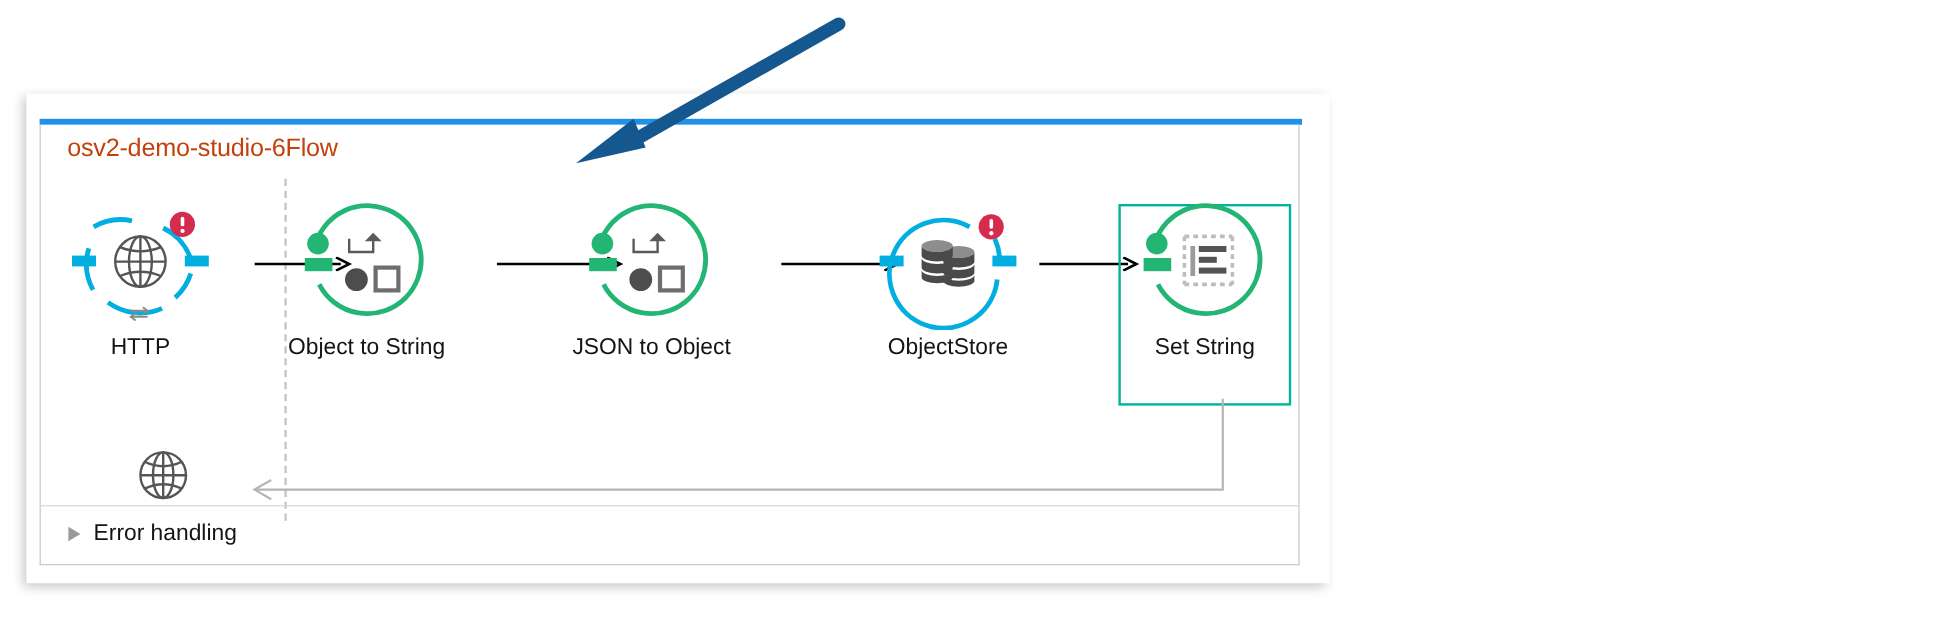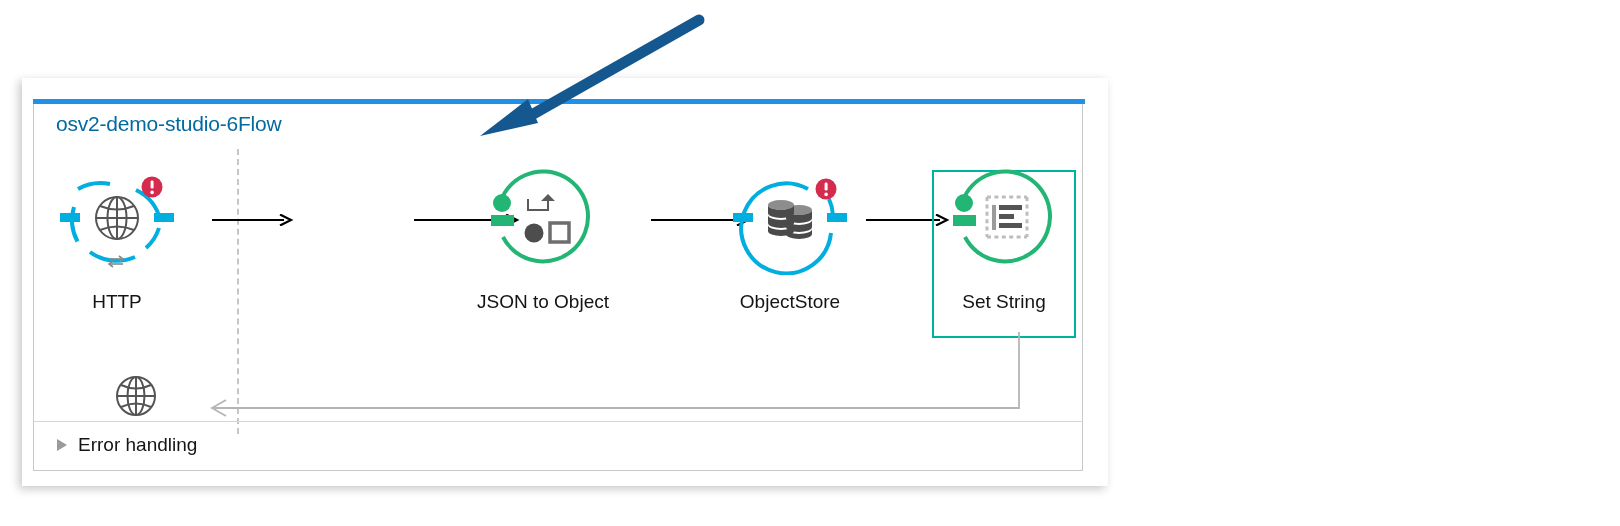--- a/index.html
+++ b/index.html
@@ -49,21 +49,21 @@
     border-bottom: 1px solid #c9c9c9;
     box-sizing: border-box;
     background: #ffffff;
   }
 
   .flow-title {
     position: absolute;
     left: 22px;
     top: 8px;
     font-size: 21px;
-    color: #0369a1;
+    color: #c2410c;
     letter-spacing: -0.2px;
     white-space: nowrap;
   }
 
   
   .divider {
     position: absolute;
     left: 203px;
     top: 45px;
     width: 0;
@@ -80,21 +80,21 @@
   }
   .node-circle-wrap {
     position: relative;
     width: 130px;
     height: 112px;
   }
   .node-label {
     font-size: 19px;
     color: #141414;
     white-space: nowrap;
-    margin-top: 16px;
+    margin-top: 4px;
   }
   .node svg { display: block; }
 
   
   .conn {
     position: absolute;
     height: 12px;
   }
   .conn svg { display: block; }
 
@@ -218,20 +218,35 @@
         <div class="node-label">HTTP</div>
       </div>
 
       <div class="conn" style="left:178px; top:110px; width:82px;">
         <svg width="82" height="12" viewBox="0 0 82 12">
           <line x1="0" y1="6" x2="72" y2="6" stroke="#000000" stroke-width="2.2"></line>
           <path d="M 68 0.5 L 79 6 L 68 11.5" fill="none" stroke="#000000" stroke-width="2.2"></path>
         </svg>
       </div>
 
+      <div class="node" style="left:206px;">
+        <div class="node-circle-wrap">
+          <svg width="130" height="112" viewBox="0 0 130 112">
+            <path d="M 22 44 A 45 45 0 1 1 26 74" fill="none" stroke="#22b573" stroke-width="4" stroke-linecap="butt"></path>
+            <circle cx="25" cy="40" r="9" fill="#22b573"></circle>
+            <rect x="14" y="52" width="23" height="11" fill="#22b573"></rect>
+            <g transform="translate(48,30)" fill="#5a5a5a">
+              <path d="M 2 6 L 2 18 L 24 18 L 24 8 L 30 8 L 23 1 L 16 8 L 22 8 L 22 16 L 4 16 L 4 6 Z"></path>
+              <circle cx="9" cy="40" r="9.5" fill="#4d4d4d"></circle>
+              <rect x="25" y="30" width="19" height="19" fill="none" stroke="#6e6e6e" stroke-width="3.5"></rect>
+            </g>
+          </svg>
+        </div>
+        <div class="node-label">Object to String</div>
+      </div>
 
       <div class="conn" style="left:380px; top:110px; width:106px;">
         <svg width="106" height="12" viewBox="0 0 106 12">
           <line x1="0" y1="6" x2="96" y2="6" stroke="#000000" stroke-width="2.2"></line>
           <path d="M 92 0.5 L 103 6 L 92 11.5" fill="none" stroke="#000000" stroke-width="2.2"></path>
         </svg>
       </div>
 
       <div class="node" style="left:443px;">
         <div class="node-circle-wrap">

